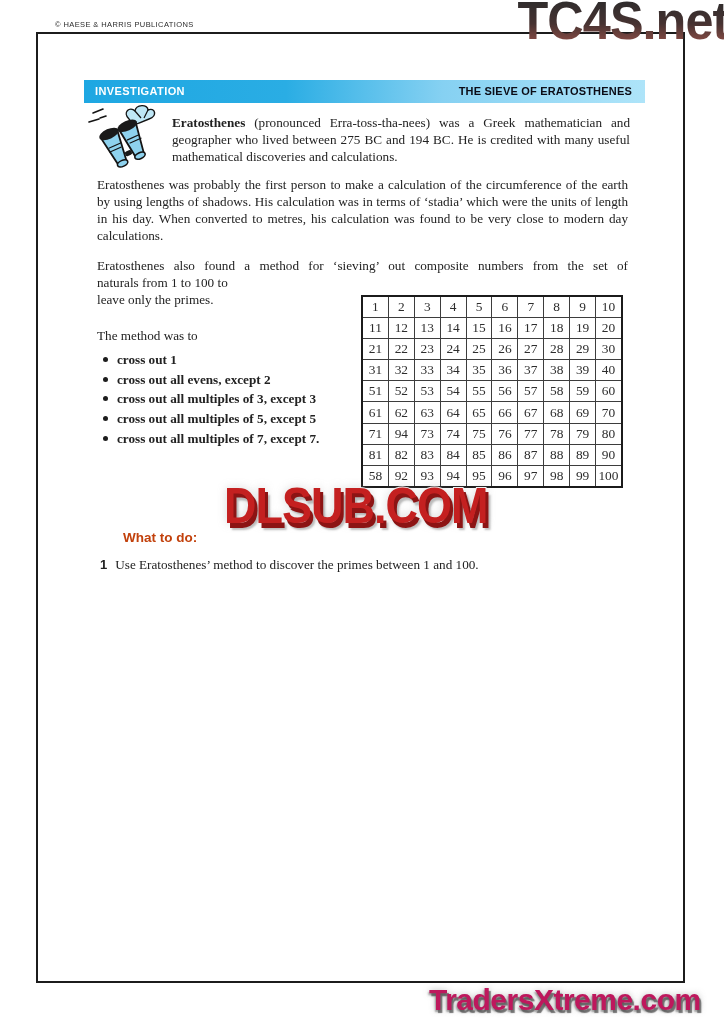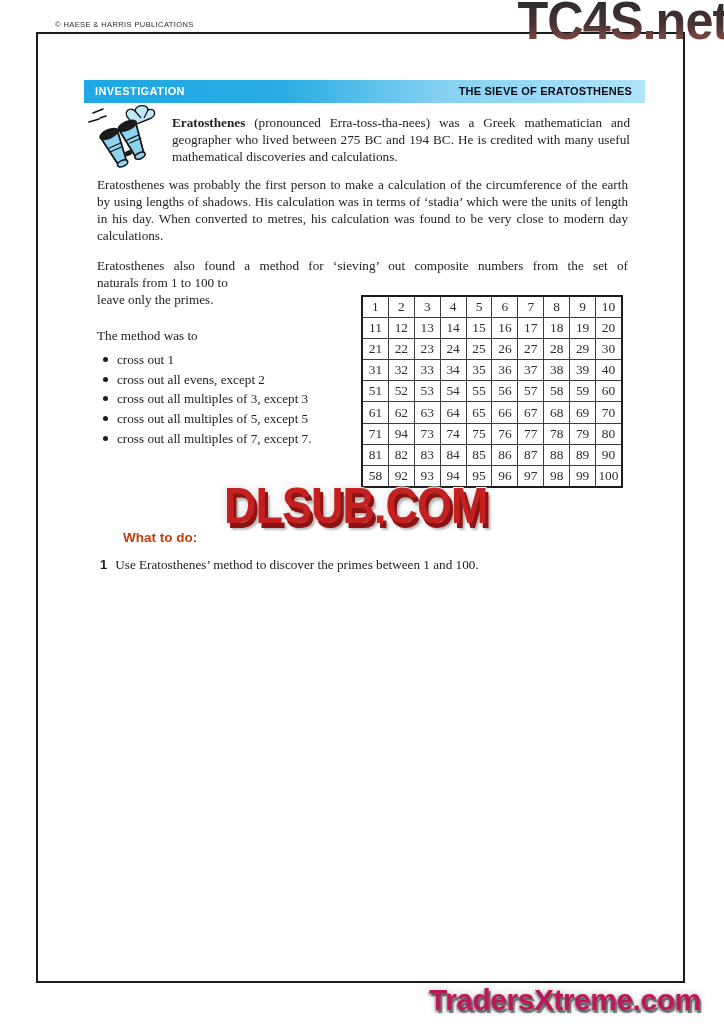--- a/index.html
+++ b/index.html
@@ -53,21 +53,21 @@
     position:absolute;right:13px;top:0;line-height:23px;color:#0b0c16;letter-spacing:.2px;
   }
   
   .para{position:absolute;font-size:13.2px;line-height:16.9px;text-align:justify;z-index:2;color:#222;}
   .p-intro{left:172px;top:115px;width:458px;}
   .p-circ{left:97px;top:177px;width:531px;}
   .p-sieve{left:97px;top:258px;width:531px;text-align:left;}
   .jline{text-align:justify;text-align-last:justify;}
   .bold{font-weight:700;}
   .method-intro{position:absolute;left:97px;top:328px;font-size:13.2px;z-index:2;color:#222;}
-  .method-list{position:absolute;left:97px;top:351px;width:270px;z-index:2;}
+  .method-list{position:absolute;left:97px;top:351px;width:270px;z-index:2;font-weight:bold;}
   .method-row{position:relative;height:19.7px;line-height:17px;font-size:13.2px;color:#222;padding-left:20px;}
   .method-row .dot{
     position:absolute;left:6px;top:6px;width:5px;height:5px;border-radius:50%;background:#1d1d1d;
   }
   
   .grid-wrap{position:absolute;left:361px;top:295px;z-index:2;}
   table.grid{border-collapse:collapse;table-layout:fixed;border:2px solid #1b1b1b;background:#fff;}
   table.grid td{
     width:24.9px;height:20.1px;border:1px solid #3d3d3d;padding:0;
     text-align:center;vertical-align:middle;

